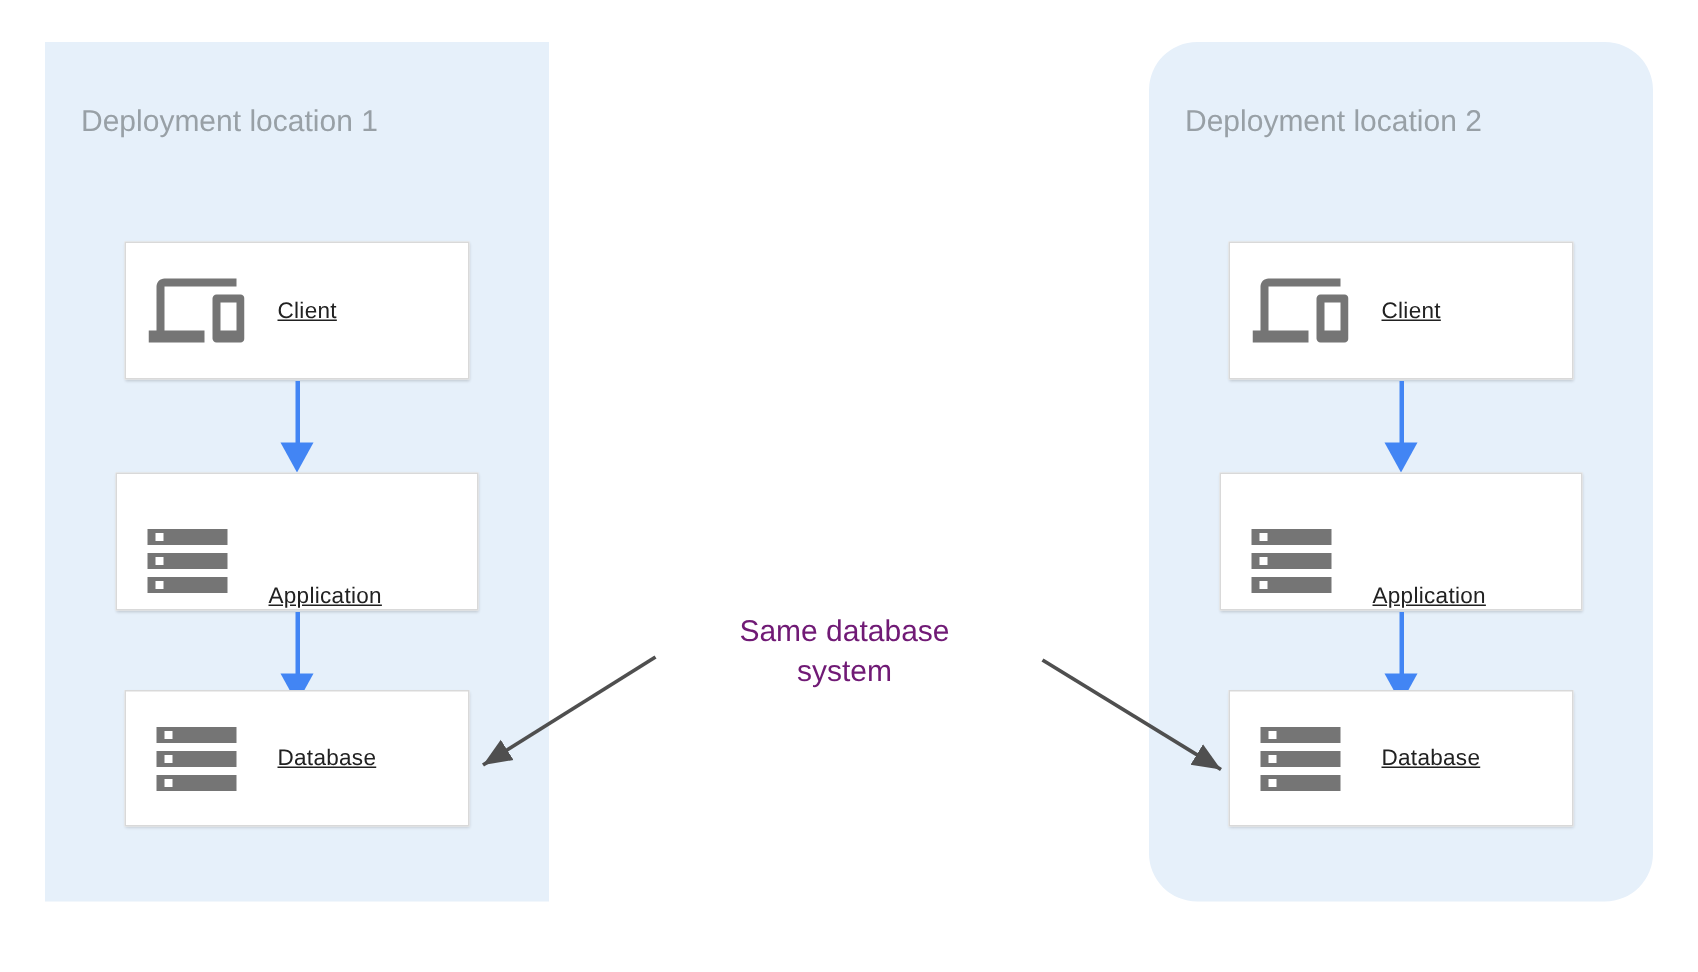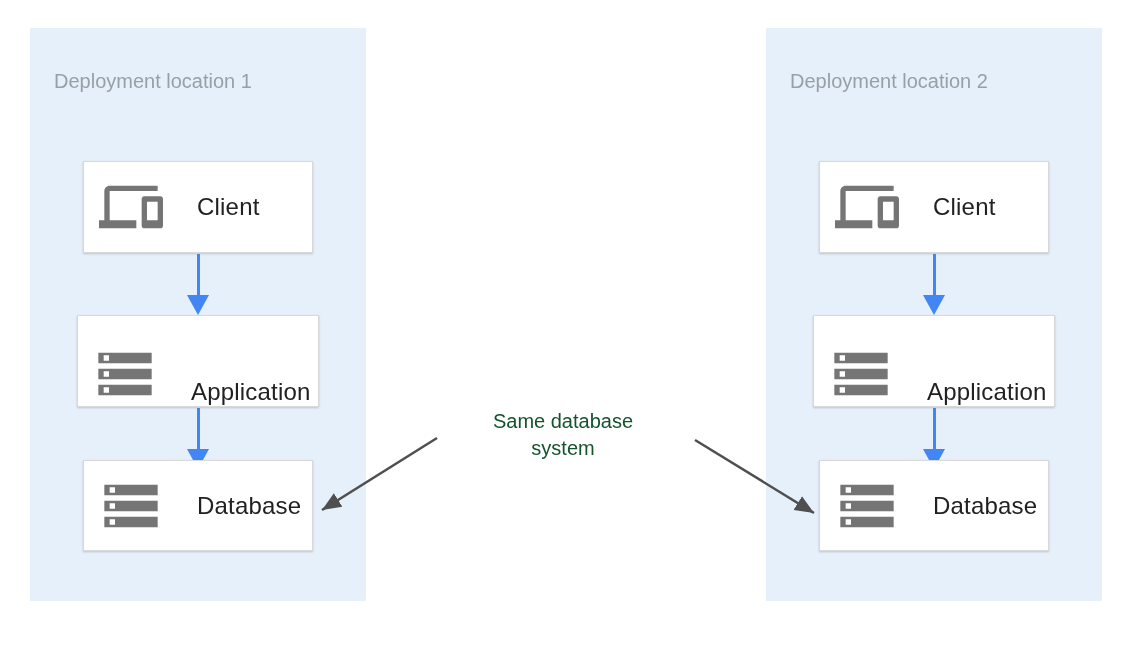--- a/index.html
+++ b/index.html
@@ -5,42 +5,42 @@
   :root {
     --panel-bg:#E6F0FA; --flow-arrow:#4285F4; --annotation-arrow:#4F4F4F;
     --panel-title:#98A0A6; --icon-gray:#757575; --node-border:#D9D9D9; --node-text:#212121;
   }
   * { margin:0; padding:0; box-sizing:border-box; }
   body { background:#fff; font-family:"Liberation Sans", sans-serif; }
   .canvas { position:relative; width:1132px; height:648px; background:#fff; overflow:hidden; }
 
   .panel { position:absolute; top:28px; width:336px; height:573px; background:var(--panel-bg);padding-left:41px; }
   .panel-1 { left:30px; }
-  .panel-2 { left:766px; }
+  .panel-2 { left:766px;border-radius:32px; }
   .panel-title { position:absolute; left:24px; top:42px; font-size:20px; color:var(--panel-title); white-space:nowrap; }
 
   .node { position:absolute; background:#fff; border:1px solid var(--node-border);
           box-shadow:0 1px 2px rgba(0,0,0,0.18); display:flex; align-items:center;
           padding-left:15px; }
   .node-client      { left:53px; top:133px; width:230px; height:92px; }
   .node-application { left:47px; top:287px; width:242px; height:92px;align-items:flex-end; }
   .node-database    { left:53px; top:432px; width:230px; height:91px; }
   .icon-wrap { width:64px; height:64px; display:flex; align-items:center; justify-content:center; flex:0 0 64px; }
   .icon-wrap svg { width:64px; height:64px; fill:var(--icon-gray); }
-  .node-label { margin-left:34px; font-size:24px; color:var(--node-text); letter-spacing:0.2px; white-space:nowrap; }
+  .node-label { margin-left:22px; font-size:15px; color:var(--node-text); letter-spacing:0.2px; white-space:nowrap;text-decoration:underline; }
 
   .flow-arrow { position:absolute; left:166.5px; width:3px; background:var(--flow-arrow); }
   .flow-arrow::after { content:""; position:absolute; bottom:-19px; left:-9.5px; width:0; height:0;
     border-left:11px solid transparent; border-right:11px solid transparent;
     border-top:20px solid var(--flow-arrow); }
   .flow-arrow-1 { top:226px; height:42px; }
   .flow-arrow-2 { top:380px; height:42px; }
 
   .annotation { position:absolute; left:470px; top:408px; width:186px; text-align:center;
-    font-size:20px; line-height:27px; color:#14532d; }
+    font-size:20px; line-height:27px; color:#701a75; }
 
   .overlay { position:absolute; left:0; top:0; width:1132px; height:648px; pointer-events:none; }
 </style>
 </head>
 <body>
 
 <div class="canvas">
 
   <div class="panel panel-1">
     <div class="panel-title">Deployment location 1</div>

